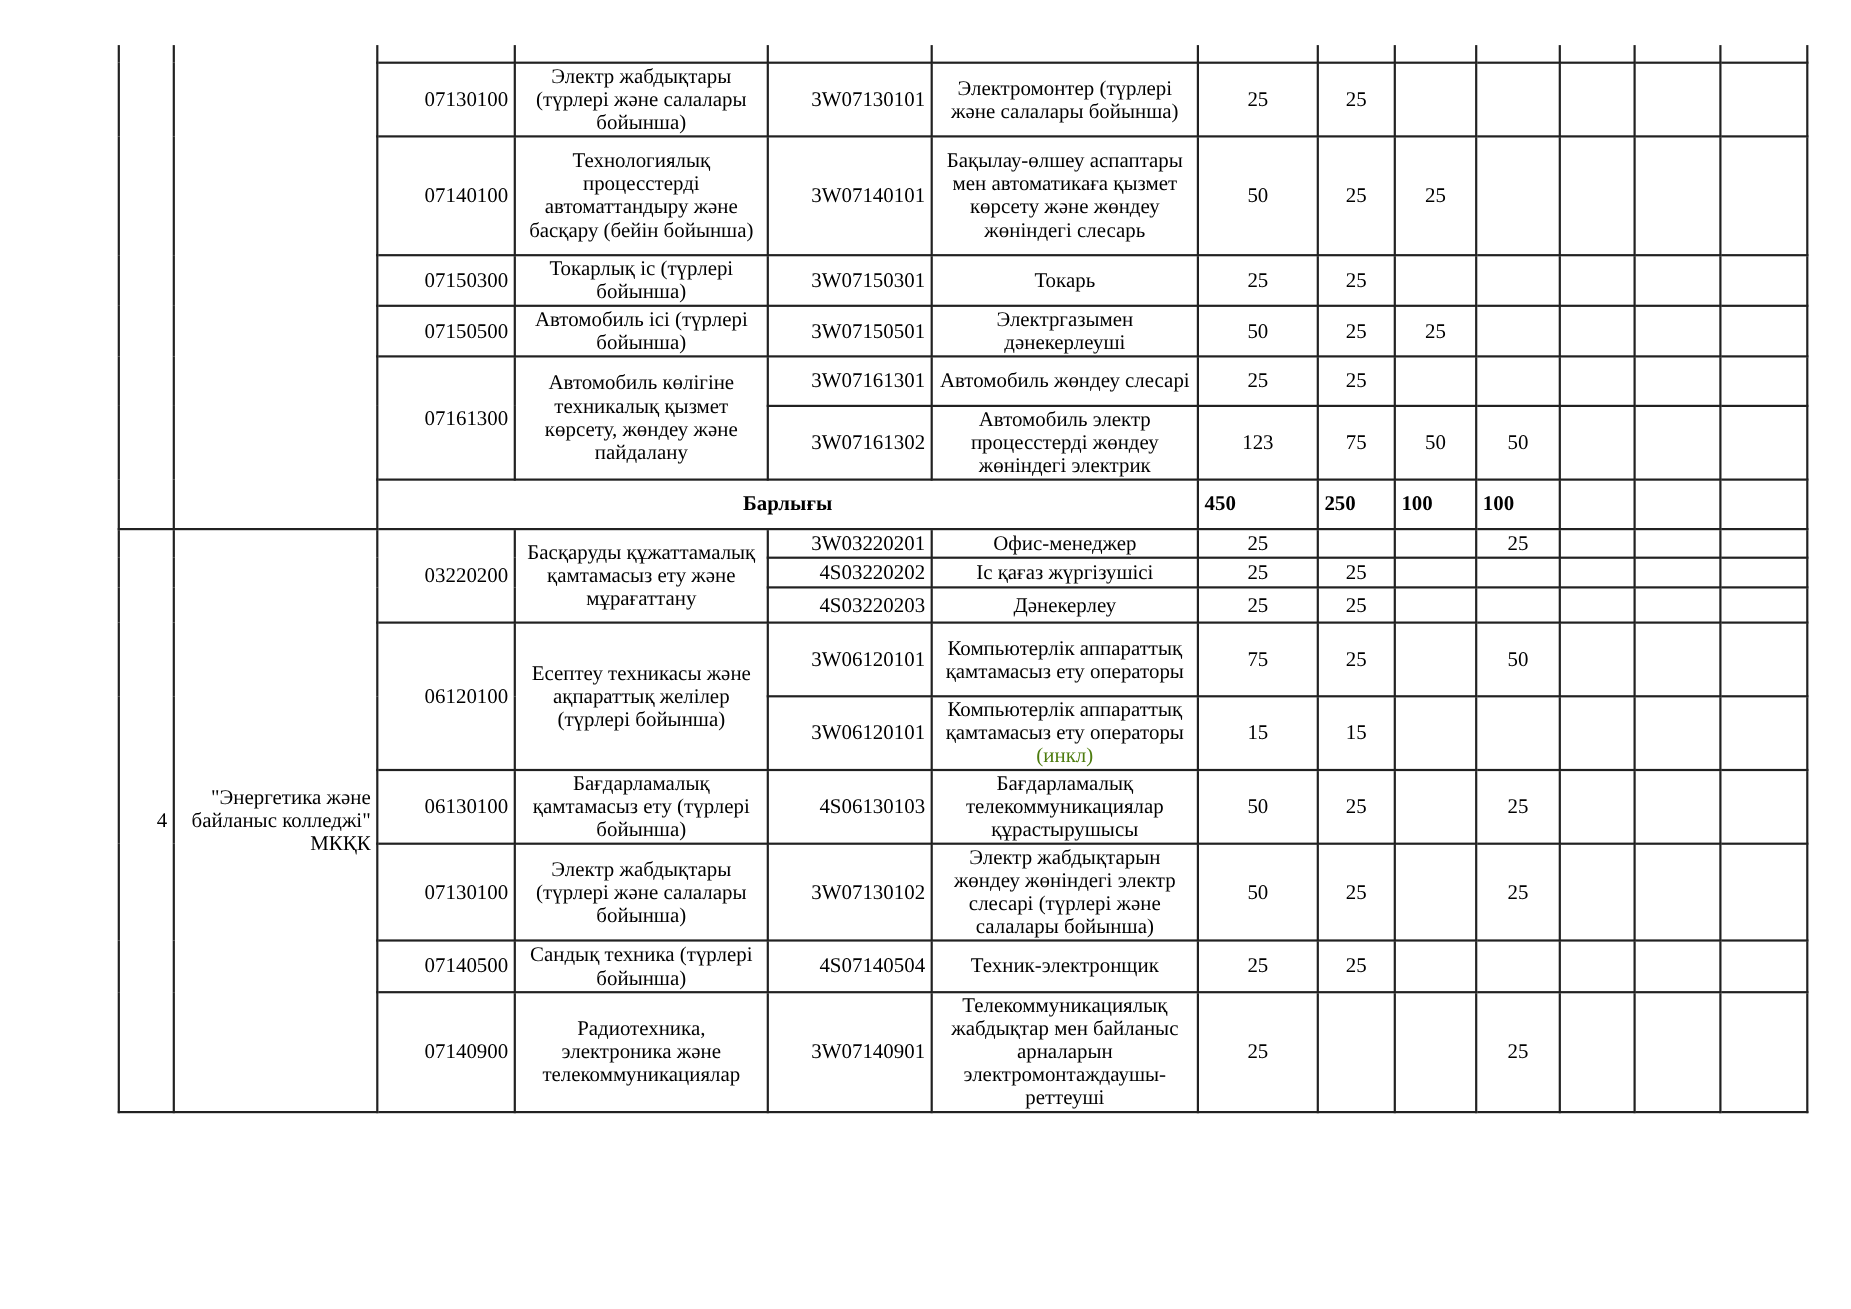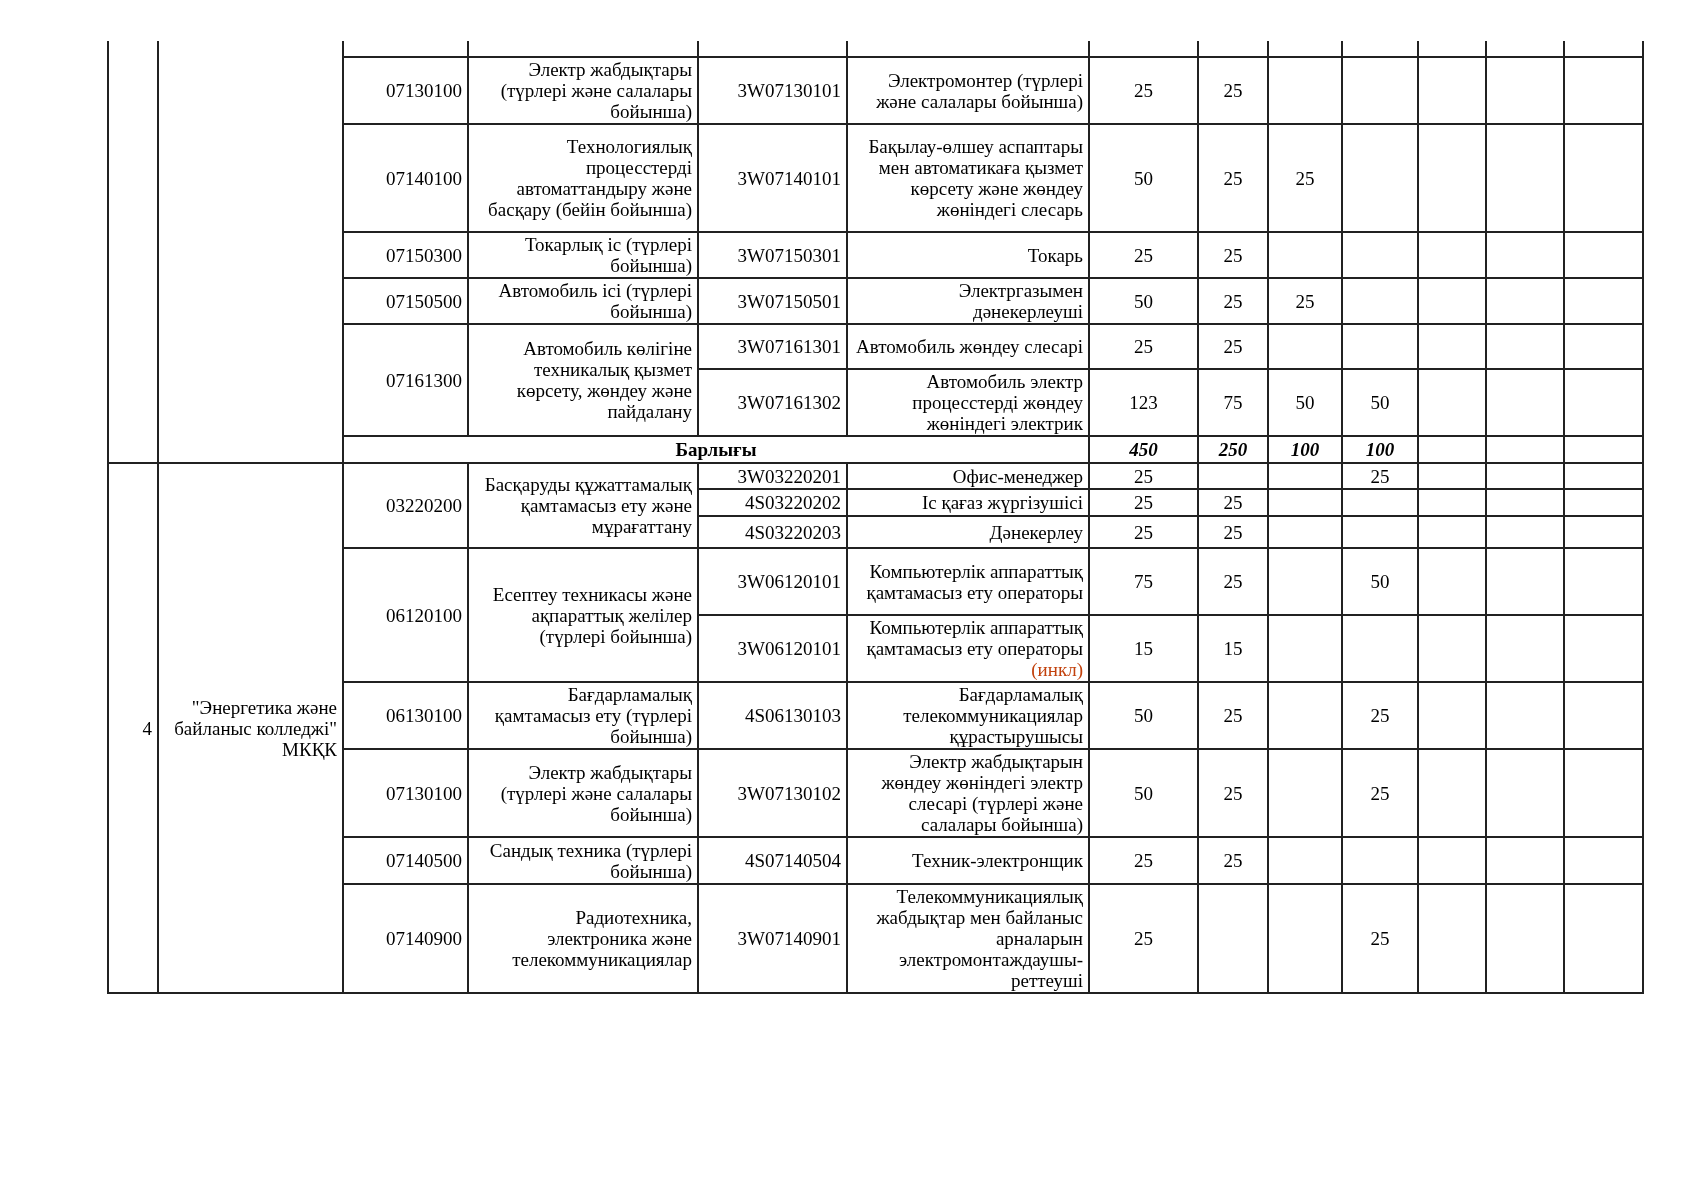--- a/index.html
+++ b/index.html
@@ -23,25 +23,25 @@
     line-height:21px;
   }
   table.doc td{
     border:2px solid #212121;
     padding:1px 5px;
     vertical-align:middle;
     overflow:hidden;
   }
   tr.partial td{border-top:none;}
   td.c{text-align:right;}
-  td.l{text-align:right;padding-left:8px;padding-right:4px;}
+  td.l{text-align:center;padding-left:8px;padding-right:4px;}
   td.num{text-align:center;}
   td.total-label{text-align:center;font-weight:bold;}
-  td.total-num{text-align:center;font-weight:bold;font-style:italic;}
-  span.red{color:#c2410c;}
+  td.total-num{text-align:left;font-weight:bold;}
+  span.red{color:#4d7c0f;}
   
 </style>
 </head>
 <body>
 
 <div class="page">
   <table class="doc">
     <colgroup>
       <col style="width:50px">
         <col style="width:185px">
@@ -150,21 +150,21 @@
       <td class="l">Автомобиль электр процесстерді жөндеу жөніндегі электрик</td>
       <td class="num">123</td>
       <td class="num">75</td>
       <td class="num">50</td>
       <td class="num">50</td>
       <td class="num"></td>
       <td class="num"></td>
       <td class="num"></td>
     </tr>
 
-    <tr style="height:27px">
+    <tr style="height:45px">
       <td class="total-label" colspan="4">Барлығы</td>
       <td class="total-num">450</td>
       <td class="total-num">250</td>
       <td class="total-num">100</td>
       <td class="total-num">100</td>
       <td class="total-num"></td>
       <td class="total-num"></td>
       <td class="total-num"></td>
     </tr>
 

